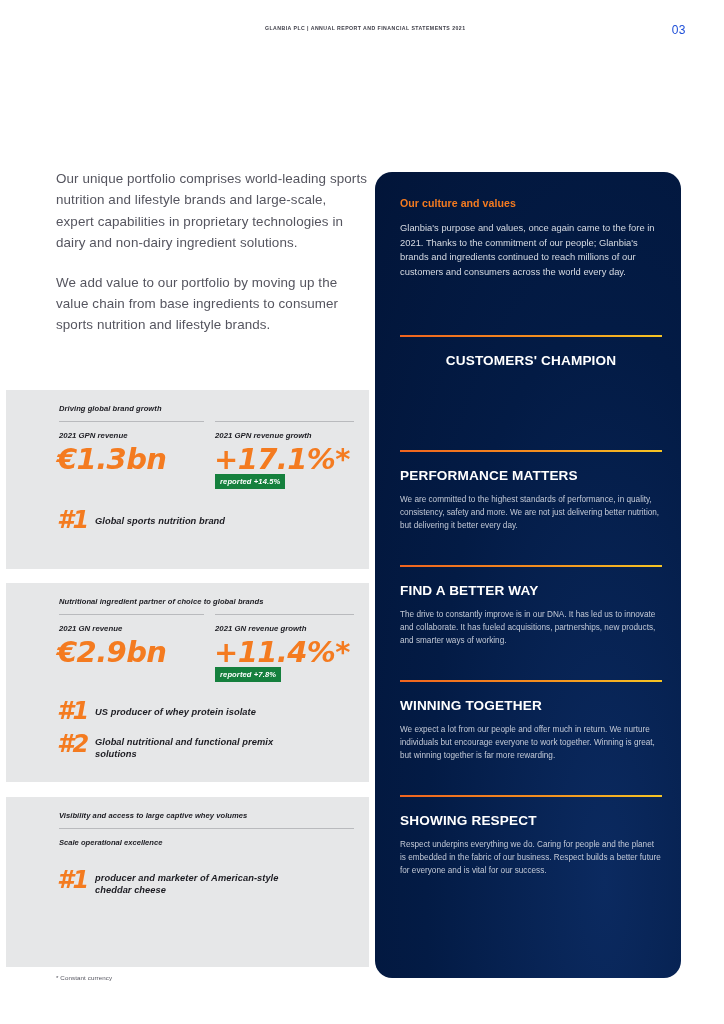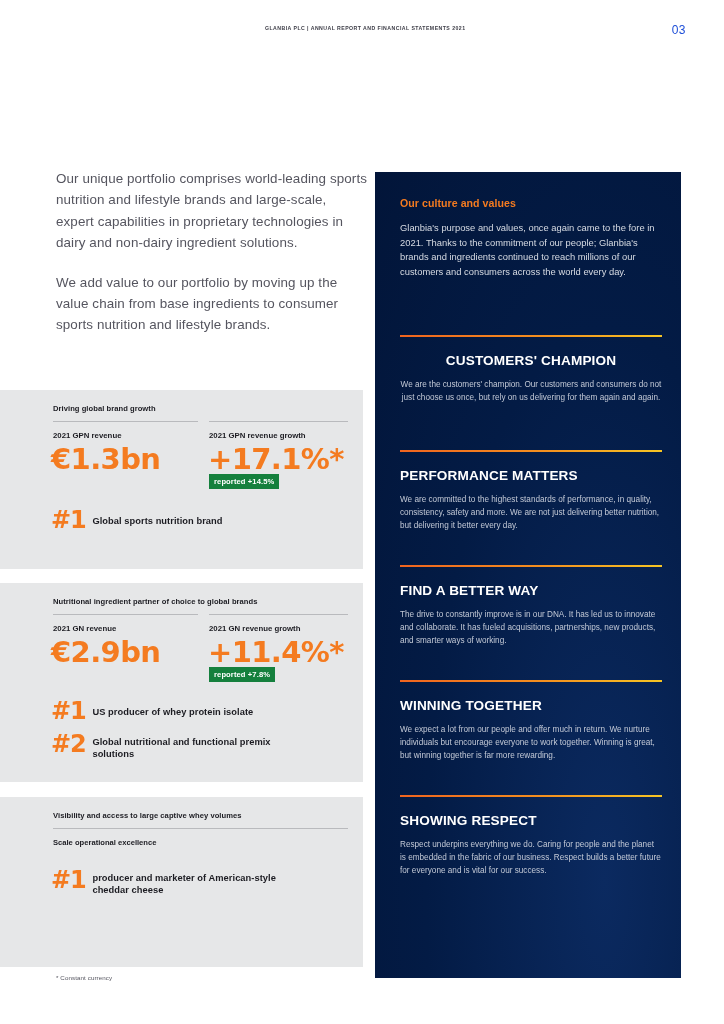--- a/index.html
+++ b/index.html
@@ -25,22 +25,23 @@
   
   .intro {
     position: absolute; left: 56px; top: 168px; width: 312px;
     color: #55555f; font-size: 13.4px; line-height: 21.4px;
     font-weight: 300; letter-spacing: .1px;
   }
   .intro p + p { margin-top: 18px; }
 
   
   .card {
-    position: absolute; left: 0; width: 363px;
+    position: absolute; left: 6px; width: 363px;
     background: #e6e7e8;
+    font-style: italic;
   }
   #card1 { top: 390px; height: 179px; }
   #card2 { top: 583px; height: 199px; }
   #card3 { top: 797px; height: 170px; }
 
   .card-inner { position: relative; width: 100%; height: 100%; }
 
   .card-head {
     position: absolute; left: 53px; top: 14px;
     font-size: 7.6px; font-weight: bold; color: #1c1c22;
@@ -86,20 +87,21 @@
   .footnote {
     position: absolute; left: 56px; top: 974px;
     font-size: 6.2px; color: #55555f; letter-spacing: .1px;
   }
 
   
   .panel {
     position: absolute; left: 375px; top: 172px;
     width: 306px; height: 806px;
     background: radial-gradient(ellipse at 75% 88%, #0b2a60 0%, #031b45 55%, #021539 100%);
+    border-radius: 17px;
   }
 
   .panel-kicker {
     position: absolute; left: 25px; top: 25px;
     color: #f47b20; font-size: 10.6px; font-weight: bold;
     letter-spacing: .05px;
   }
   .panel-lede {
     position: absolute; left: 25px; top: 49px; width: 262px;
     color: #d7dbe3; font-size: 9.4px; line-height: 14.6px;
@@ -193,21 +195,20 @@
 
   <div class="footnote">* Constant currency</div>
 
   <div class="panel">
     <div class="panel-kicker">Our culture and values</div>
     <div class="panel-lede">Glanbia's purpose and values, once again came to the fore in 2021. Thanks to the commitment of our people; Glanbia's brands and ingredients continued to reach millions of our customers and consumers across the world every day.</div>
 
     <div class="value-block" style="top:163px;text-align:center;">
       <div class="value-rule"></div>
       <div class="value-title">CUSTOMERS' CHAMPION</div>
-      <div class="value-body">We are the customers' champion. Our customers and consumers do not just choose us once, but rely on us delivering for them again and again.</div>
     </div>
 
     <div class="value-block" style="top:393px;">
       <div class="value-rule"></div>
       <div class="value-title">FIND A BETTER WAY</div>
       <div class="value-body">The drive to constantly improve is in our DNA. It has led us to innovate and collaborate. It has fueled acquisitions, partnerships, new products, and smarter ways of working.</div>
     </div>
 
     <div class="value-block" style="top:278px;">
       <div class="value-rule"></div>

